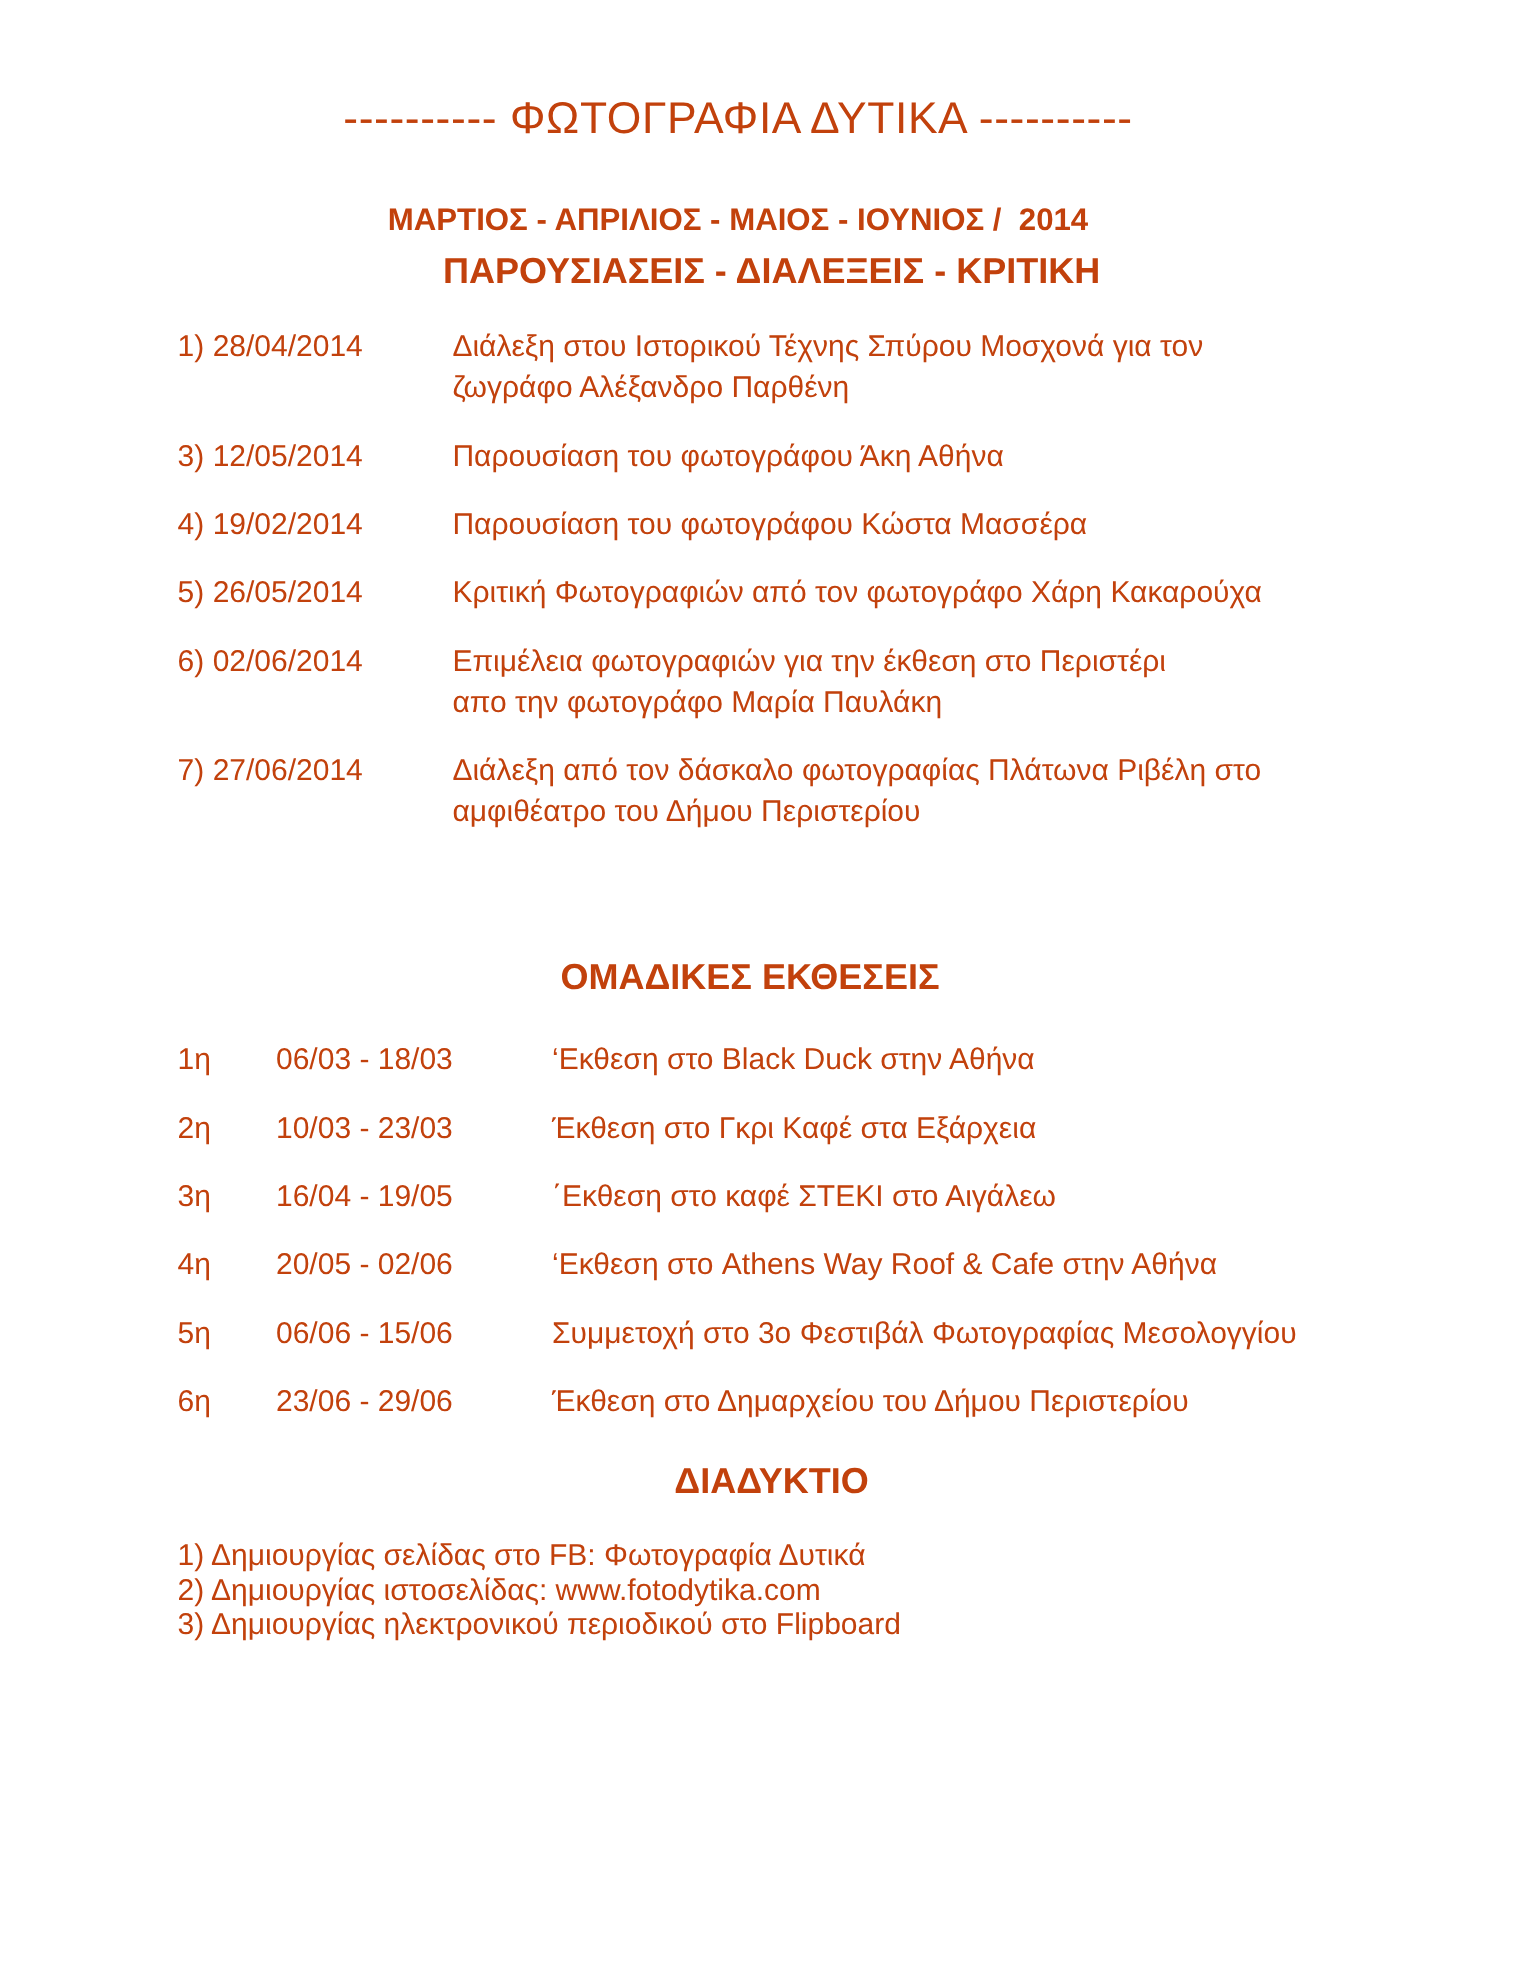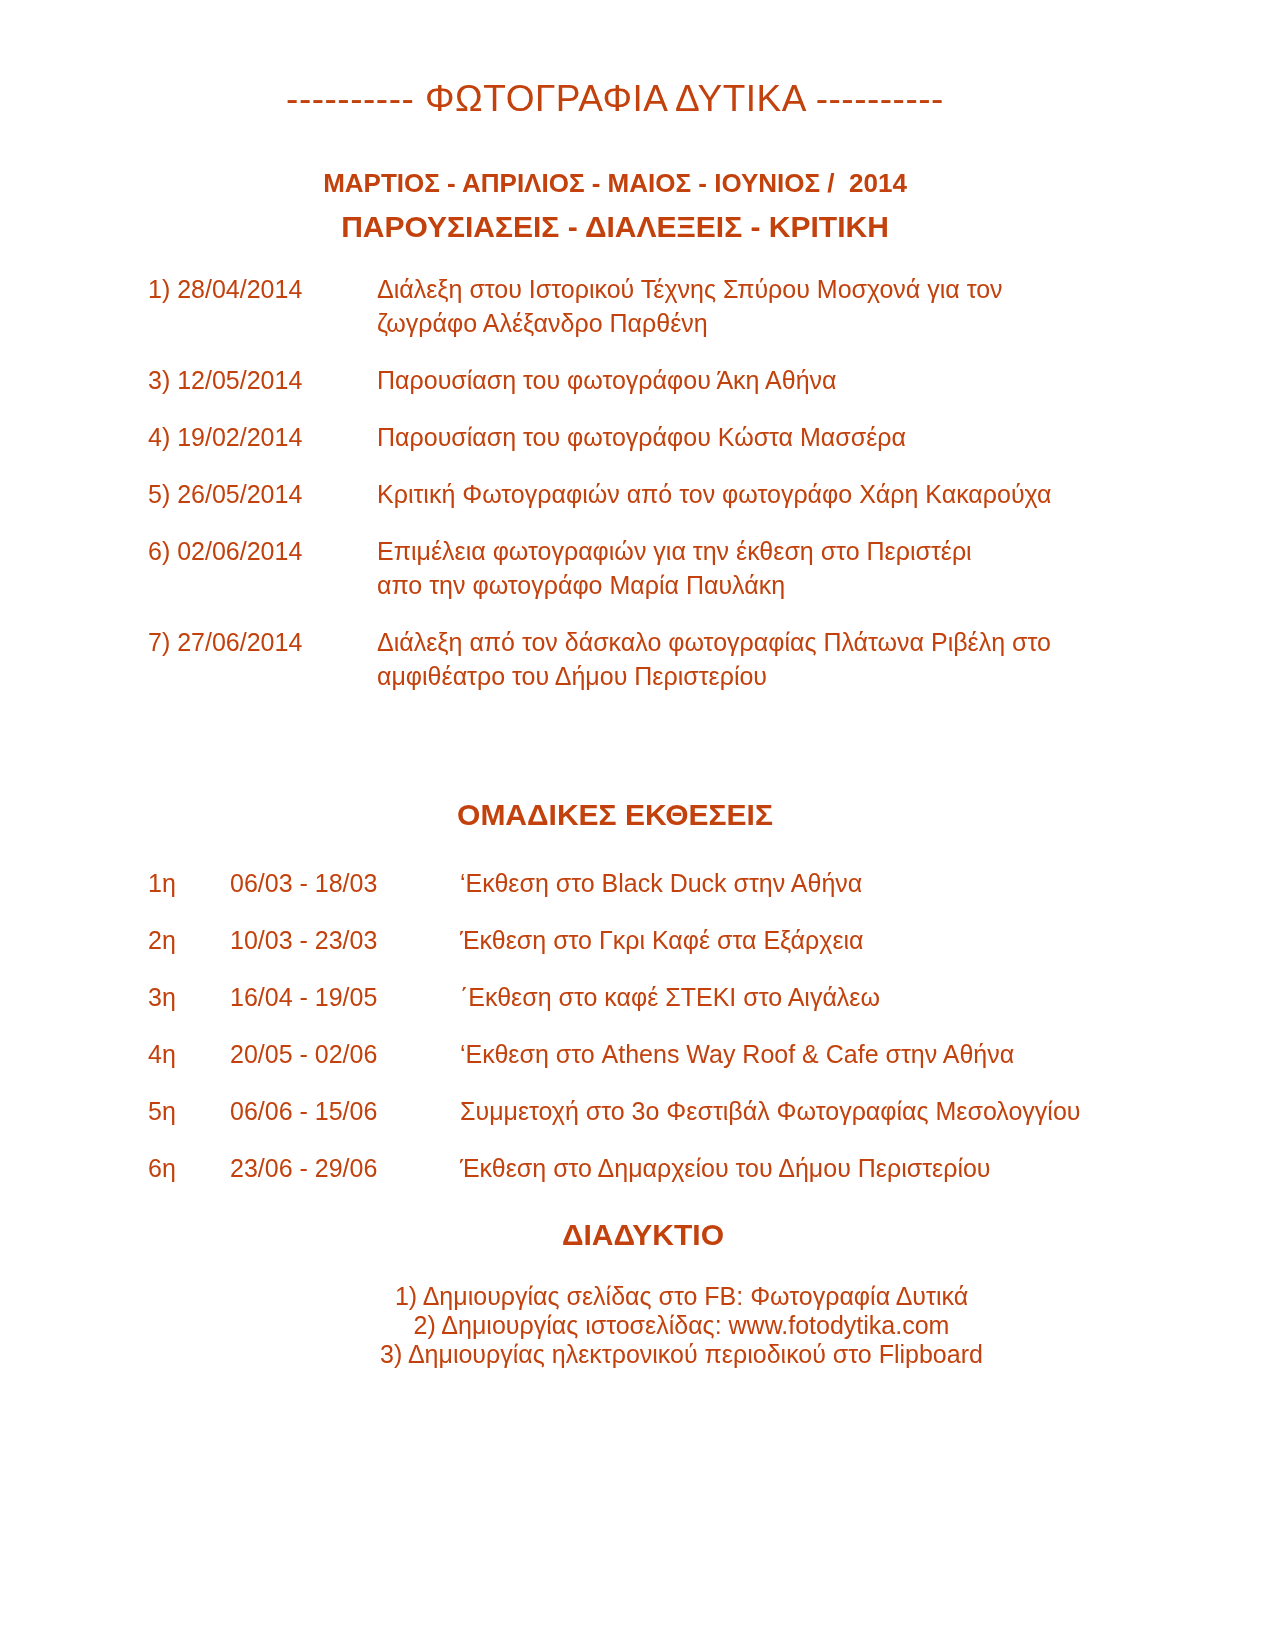--- a/index.html
+++ b/index.html
@@ -32,22 +32,22 @@
   .subtitle {
     top: 146px;
     font-size: 26px;
     font-weight: 700;
     margin-top: 22px;
   }
   .section-heading {
     font-size: 30px;
     font-weight: 700;
   }
-  .h-pres { top: 210px; }
-  .h-exh  { top: 798px; }
+  .h-pres { top: 210px; padding-left: 28px; }
+  .h-exh  { top: 798px; padding-left: 10px; }
   .h-int  { top: 1218px; margin-left: 28px; }
 
   .list {
     position: absolute;
     left: 148px;
     right: 60px;
   }
   .pres-list { top: 272px; }
   .exh-list  { top: 866px; }
   .int-list  { top: 1282px; }
@@ -71,21 +71,20 @@
     flex: 0 0 230px;
     white-space: pre;
   }
   .desc {
     white-space: pre-line;
   }
   .int-line {
     font-size: 25px;
     line-height: 29px;
     white-space: pre;
-    text-align: center;
   }
 </style>
 </head>
 <body>
 
 <div class="doc">
 
   <div class="center-zone title">---------- ΦΩΤΟΓΡΑΦΙΑ ΔΥΤΙΚΑ ----------</div>
 
   <div class="center-zone subtitle">ΜΑΡΤΙΟΣ - ΑΠΡΙΛΙΟΣ - ΜΑΙΟΣ - ΙΟΥΝΙΟΣ /  2014</div>

